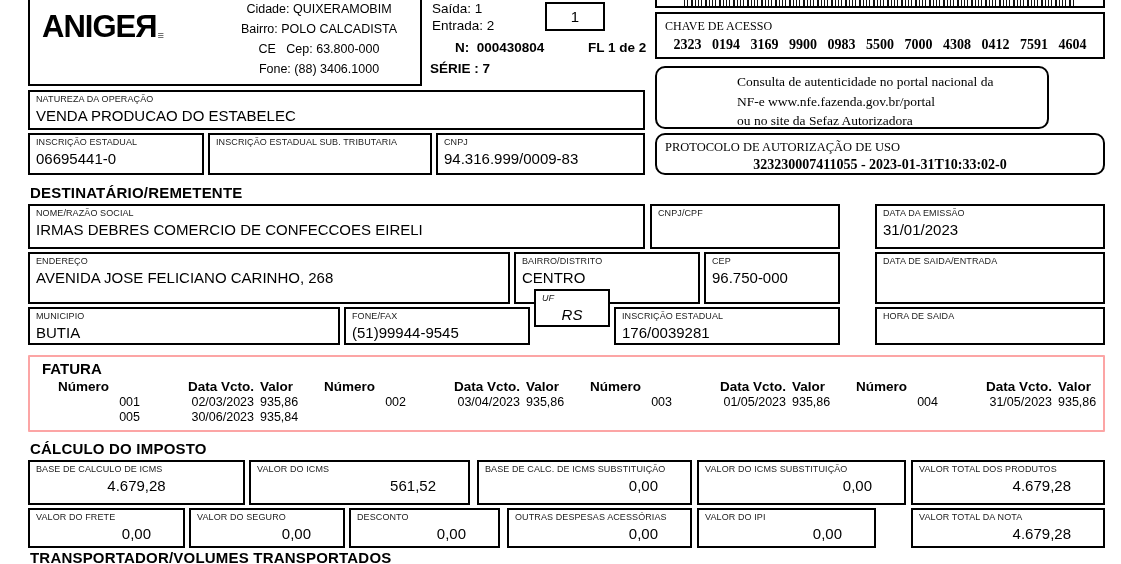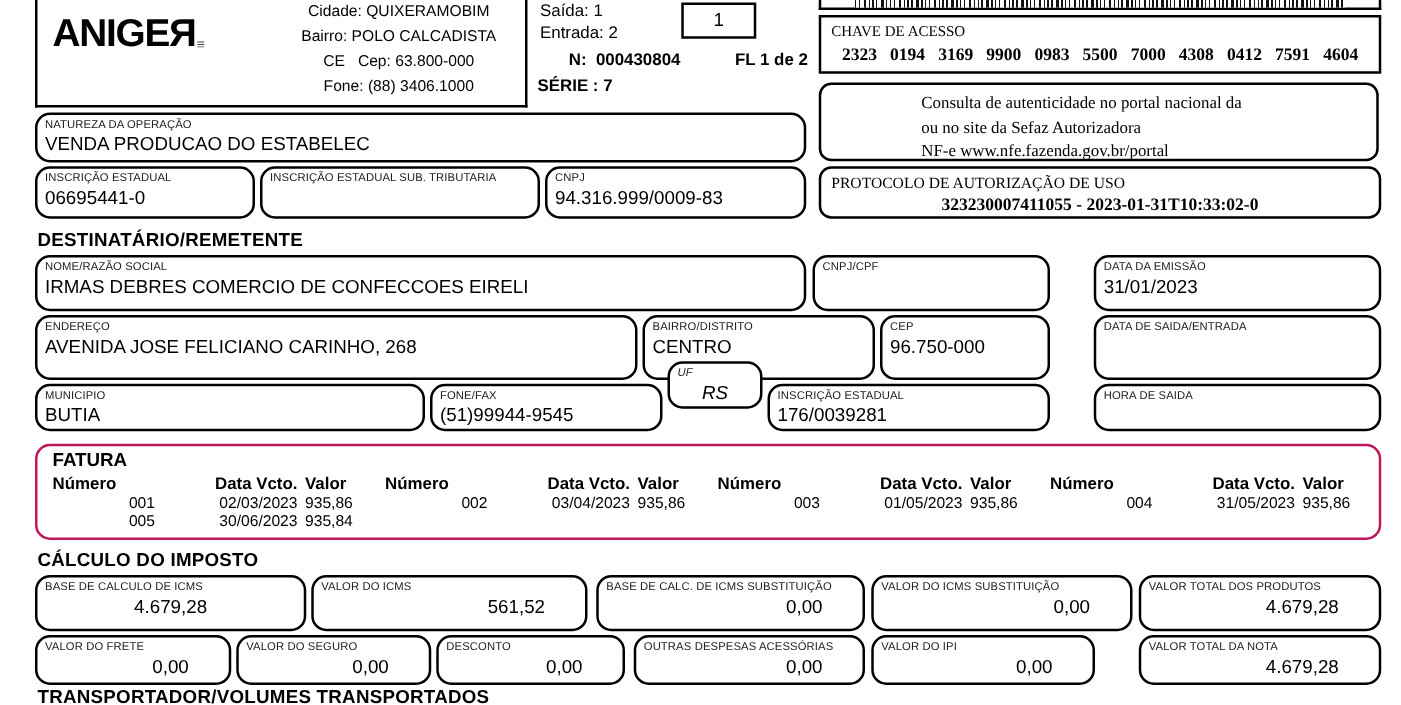--- a/index.html
+++ b/index.html
@@ -5,21 +5,21 @@
   html,body{margin:0;padding:0;}
   body{
     width:1121px;height:564px;position:relative;overflow:hidden;
     background:#fff;color:#000;
     font-family:"Liberation Sans",sans-serif;
   }
   .abs{position:absolute;box-sizing:border-box;}
   .pre{white-space:pre;}
 
   
-  .fbox{border:2px solid #000;border-radius:12px;background:#fff;padding:2px 6px;overflow:hidden;}
+  .fbox{border:2px solid #000;border-radius:0;background:#fff;padding:2px 6px;overflow:hidden;}
   .sq{border-radius:0;}
   .r10{border-radius:10px;}
   .flabel{display:block;font-size:9px;line-height:11px;color:#1a1a1a;white-space:nowrap;letter-spacing:.1px;}
   .fvalue{display:block;font-size:15px;line-height:19px;white-space:nowrap;margin-top:1px;}
   .fvalue.num{text-align:right;padding-right:26px;}
   .fvalue.ctr{text-align:center;}
 
   .heading{font-size:15px;font-weight:bold;letter-spacing:.2px;white-space:nowrap;}
 
   
@@ -43,23 +43,23 @@
 
   .barcode-box{border:2px solid #000;border-top:none;}
   .barcode-stripes{
     height:100%;width:392px;margin:0 auto;
     background:repeating-linear-gradient(90deg,
       #111 0 1px,#fff 1px 3px,#111 3px 4px,#fff 4px 7px,
       #111 7px 9px,#fff 9px 11px,#111 11px 12px,#fff 12px 14px);
   }
 
   
-  .fatura-box{border:2px solid #be185d;border-radius:12px;}
+  .fatura-box{border:2px solid #fca5a5;border-radius:1px;}
   .fatura-title{font-size:15px;font-weight:bold;padding:3px 0 1px 12px;}
-  .f-grid{display:grid;grid-template-columns:repeat(4,1fr);padding:1px 6px 0 12px;}
+  .f-grid{display:grid;grid-template-columns:repeat(4,1fr);padding:1px 6px 0 28px;}
   .fgroup{display:grid;grid-template-columns:82px 108px 64px;column-gap:6px;align-content:start;}
   .fh{font-size:13.5px;font-weight:bold;line-height:16px;white-space:nowrap;}
   .fc{font-size:12.5px;line-height:15px;white-space:nowrap;}
   .ta-r{text-align:right;}
   .ta-c{text-align:left;}
 </style>
 </head>
 <body>
 
 <div class="abs fbox sq emitter-box" style="left:28px;top:-4px;width:394px;height:90px;padding:0;">
@@ -85,24 +85,24 @@
 
 <div class="abs barcode-box" style="left:655px;top:-4px;width:450px;height:12px;">
   <div class="barcode-stripes"></div>
 </div>
 
 <div class="abs fbox sq serif" style="left:655px;top:12px;width:450px;height:47px;padding:2px 8px;">
   <span class="chave-label">CHAVE DE ACESSO</span>
   <span class="fvalue chave-value serif">2323 0194 3169 9900 0983 5500 7000 4308 0412 7591 4604</span>
 </div>
 
-<div class="abs fbox r10 serif consulta" style="left:655px;top:66px;width:448px;height:63px;padding:4px 24px 0 80px;">
+<div class="abs fbox r10 serif consulta" style="left:655px;top:66px;width:394px;height:63px;padding:4px 24px 0 80px;">
   <div>Consulta de autenticidade no portal nacional da</div>
+  <div>NF-e www.nfe.fazenda.gov.br/portal</div>
   <div>ou no site da Sefaz Autorizadora</div>
-  <div>NF-e www.nfe.fazenda.gov.br/portal</div>
 </div>
 
 <div class="abs fbox r10 serif" style="left:655px;top:133px;width:450px;height:42px;padding:2px 8px;">
   <span class="proto-label">PROTOCOLO DE AUTORIZAÇÃO DE USO</span>
   <span class="fvalue proto-value serif pre">323230007411055  -     2023-01-31T10:33:02-0</span>
 </div>
 
 <div class="abs fbox" style="left:28px;top:90px;width:617px;height:40px;">
   <span class="flabel">NATUREZA DA OPERAÇÃO</span>
   <span class="fvalue">VENDA PRODUCAO DO ESTABELEC</span>

